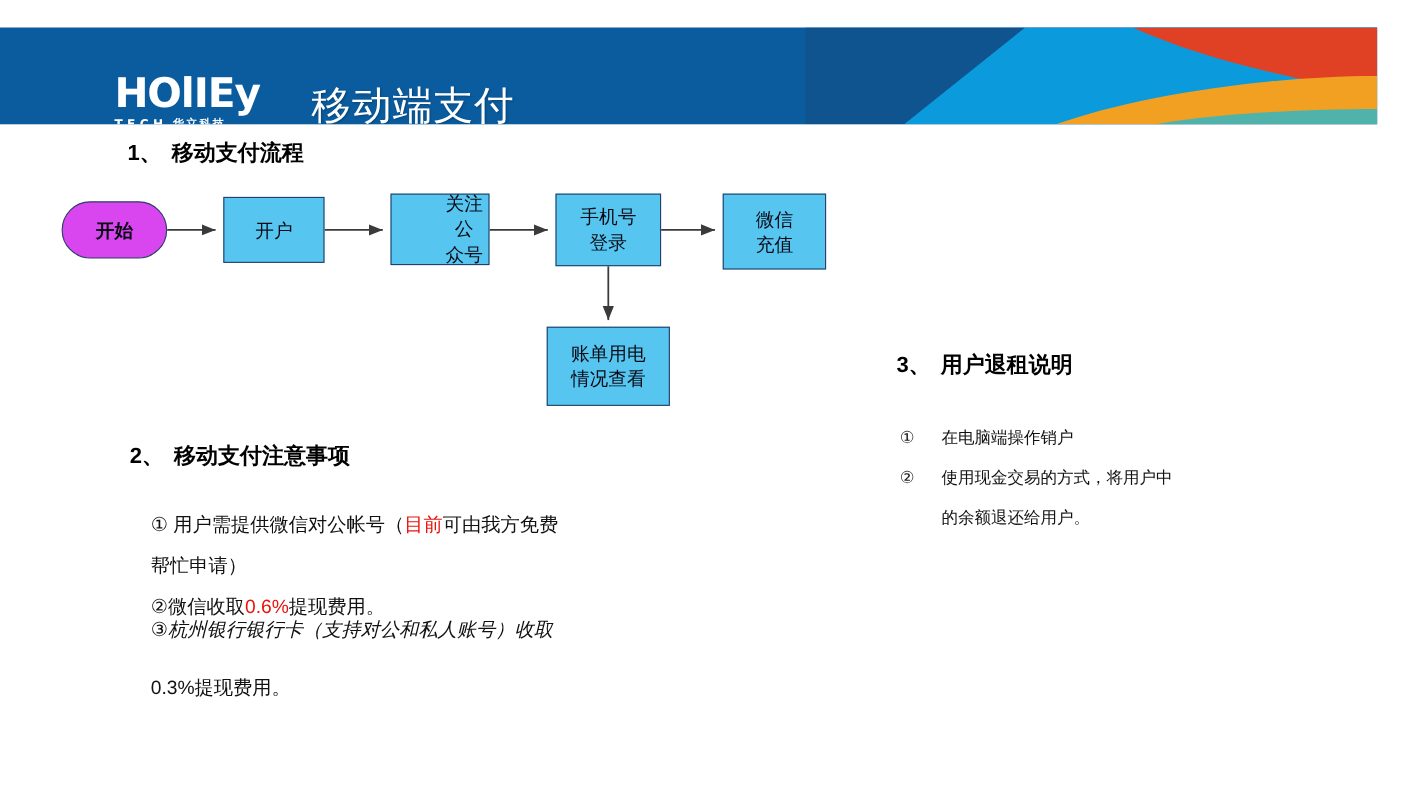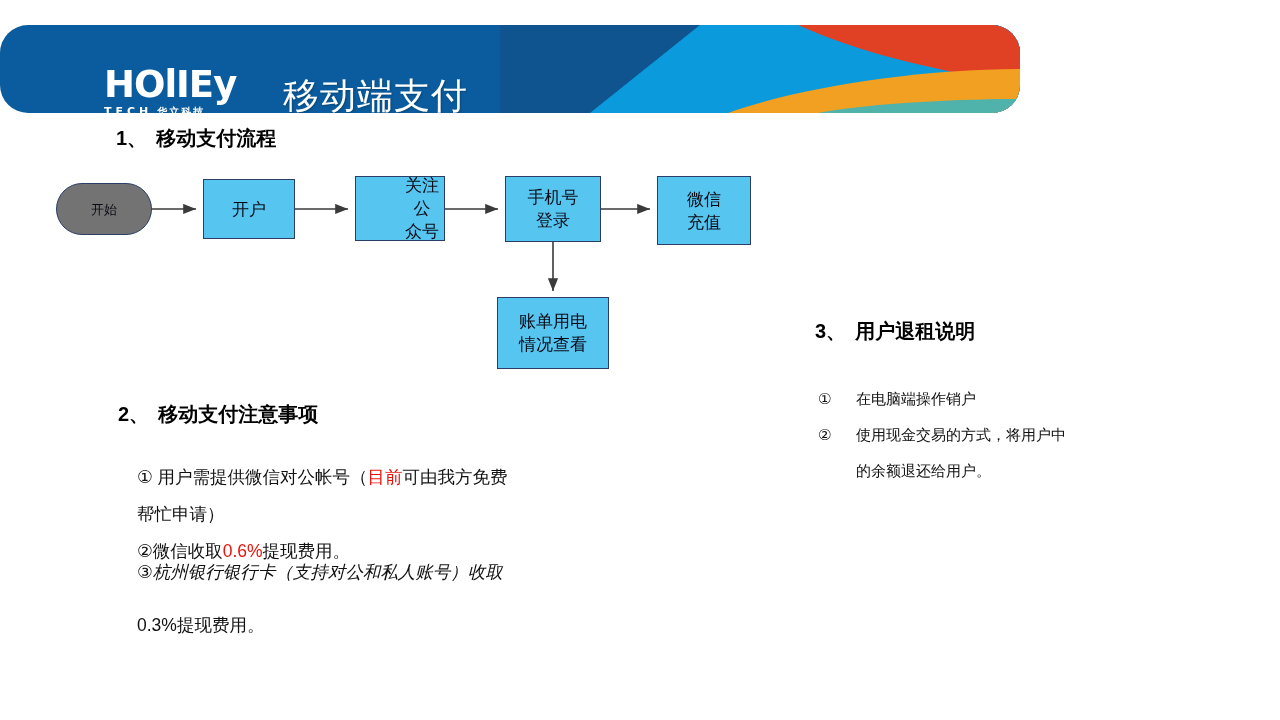--- a/index.html
+++ b/index.html
@@ -14,25 +14,24 @@
     overflow: hidden;
     font-family: "Liberation Sans", "DejaVu Sans", sans-serif;
     color: #000000;
   }
 
   
   .header {
     position: absolute;
     left: 0;
     top: 25px;
-    width: 1020px;
+    width: 1252px;
     height: 88px;
     background: #0A5C9E;
     overflow: hidden;
-    border-radius: 28px;
   }
   .header-art {
     position: absolute;
     right: 0;
     top: 0;
     width: 520px;
     height: 88px;
   }
 
   
@@ -48,21 +47,21 @@
     font-weight: bold;
     font-size: 37px;
     letter-spacing: -1px;
     color: #ffffff;
     line-height: 38px;
     white-space: nowrap;
   }
   .logo-sub {
     margin-top: 1px;
     display: flex;
-    align-items: flex-start;
+    align-items: center;
     gap: 5px;
     white-space: nowrap;
   }
   .logo-tech {
     font-family: "DejaVu Sans", sans-serif;
     font-size: 11px;
     font-weight: bold;
     letter-spacing: 4px;
     color: #ffffff;
   }
@@ -109,23 +108,24 @@
     display: flex;
     align-items: center;
     justify-content: center;
     text-align: center;
     font-size: 17px;
     color: #0A0A14;
     line-height: 23px;
   }
   .node.start {
     border-radius: 32px;
-    background: #737373;
+    background: #d946ef;
     border: 1px solid #2A3E66;
-    font-size: 13px;
+    font-size: 17px;
+    font-weight: bold;
   }
 
   #node-start  { left: 56px;  top: 183px; width: 96px;  height: 52px; }
   #node-open   { left: 203px; top: 179px; width: 92px;  height: 60px; }
   #node-follow { left: 355px; top: 176px; width: 90px;  height: 65px; padding-left: 44px; }
   #node-login  { left: 505px; top: 176px; width: 96px;  height: 66px; }
   #node-topup  { left: 657px; top: 176px; width: 94px;  height: 69px; }
   #node-bill   { left: 497px; top: 297px; width: 112px; height: 72px; }
 
   

